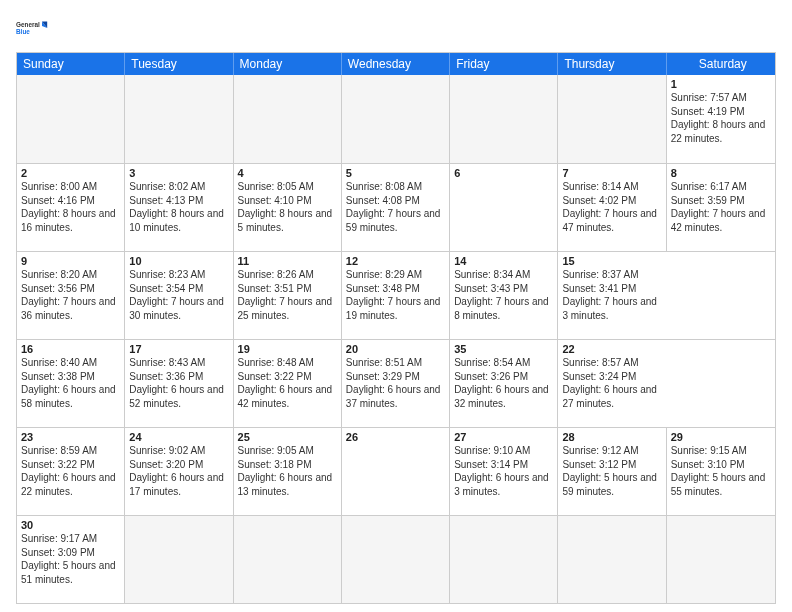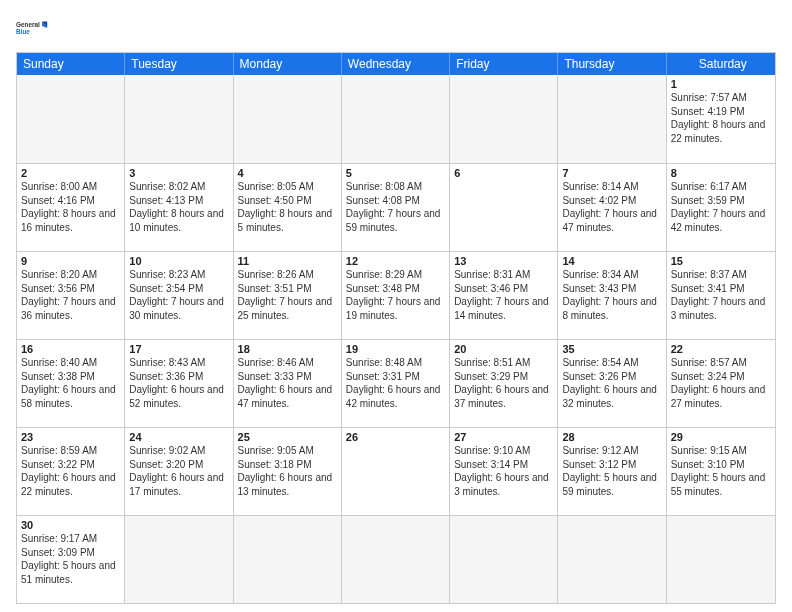--- a/index.html
+++ b/index.html
@@ -155,21 +155,21 @@
           </div>
           <div class="cal-cell">
             <div class="day-num">3</div>
             <div class="cell-info">Sunrise: 8:02 AM
 Sunset: 4:13 PM
 Daylight: 8 hours and 10 minutes.</div>
           </div>
           <div class="cal-cell">
             <div class="day-num">4</div>
             <div class="cell-info">Sunrise: 8:05 AM
-Sunset: 4:50 PM
+Sunset: 4:10 PM
 Daylight: 8 hours and 5 minutes.</div>
           </div>
           <div class="cal-cell">
             <div class="day-num">5</div>
             <div class="cell-info">Sunrise: 8:08 AM
 Sunset: 4:08 PM
 Daylight: 7 hours and 59 minutes.</div>
           </div>
           <div class="cal-cell">
             <div class="day-num">6</div>
@@ -206,26 +206,20 @@
 Sunset: 3:51 PM
 Daylight: 7 hours and 25 minutes.</div>
           </div>
           <div class="cal-cell">
             <div class="day-num">12</div>
             <div class="cell-info">Sunrise: 8:29 AM
 Sunset: 3:48 PM
 Daylight: 7 hours and 19 minutes.</div>
           </div>
           <div class="cal-cell">
-            <div class="day-num">13</div>
-            <div class="cell-info">Sunrise: 8:31 AM
-Sunset: 3:46 PM
-Daylight: 7 hours and 14 minutes.</div>
-          </div>
-          <div class="cal-cell">
             <div class="day-num">14</div>
             <div class="cell-info">Sunrise: 8:34 AM
 Sunset: 3:43 PM
 Daylight: 7 hours and 8 minutes.</div>
           </div>
           <div class="cal-cell">
             <div class="day-num">15</div>
             <div class="cell-info">Sunrise: 8:37 AM
 Sunset: 3:41 PM
 Daylight: 7 hours and 3 minutes.</div>
@@ -238,29 +232,23 @@
 Sunset: 3:38 PM
 Daylight: 6 hours and 58 minutes.</div>
           </div>
           <div class="cal-cell">
             <div class="day-num">17</div>
             <div class="cell-info">Sunrise: 8:43 AM
 Sunset: 3:36 PM
 Daylight: 6 hours and 52 minutes.</div>
           </div>
           <div class="cal-cell">
-            <div class="day-num">18</div>
-            <div class="cell-info">Sunrise: 8:46 AM
-Sunset: 3:33 PM
-Daylight: 6 hours and 47 minutes.</div>
-          </div>
-          <div class="cal-cell">
             <div class="day-num">19</div>
             <div class="cell-info">Sunrise: 8:48 AM
-Sunset: 3:31 PM
+Sunset: 3:22 PM
 Daylight: 6 hours and 42 minutes.</div>
           </div>
           <div class="cal-cell">
             <div class="day-num">20</div>
             <div class="cell-info">Sunrise: 8:51 AM
 Sunset: 3:29 PM
 Daylight: 6 hours and 37 minutes.</div>
           </div>
           <div class="cal-cell">
             <div class="day-num">35</div>

